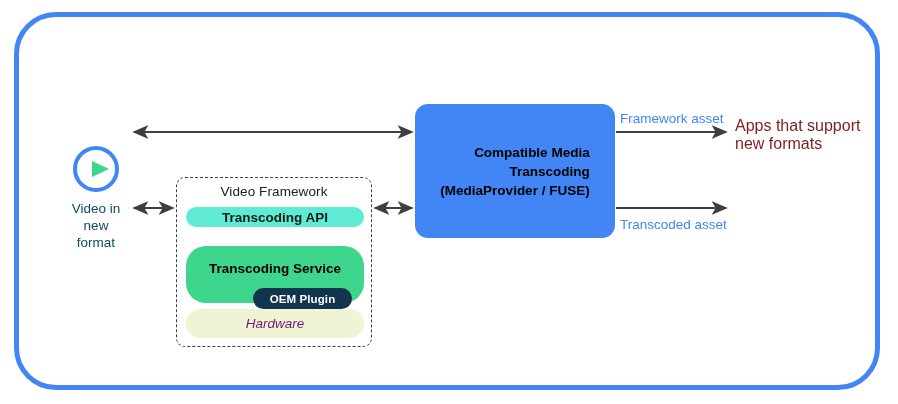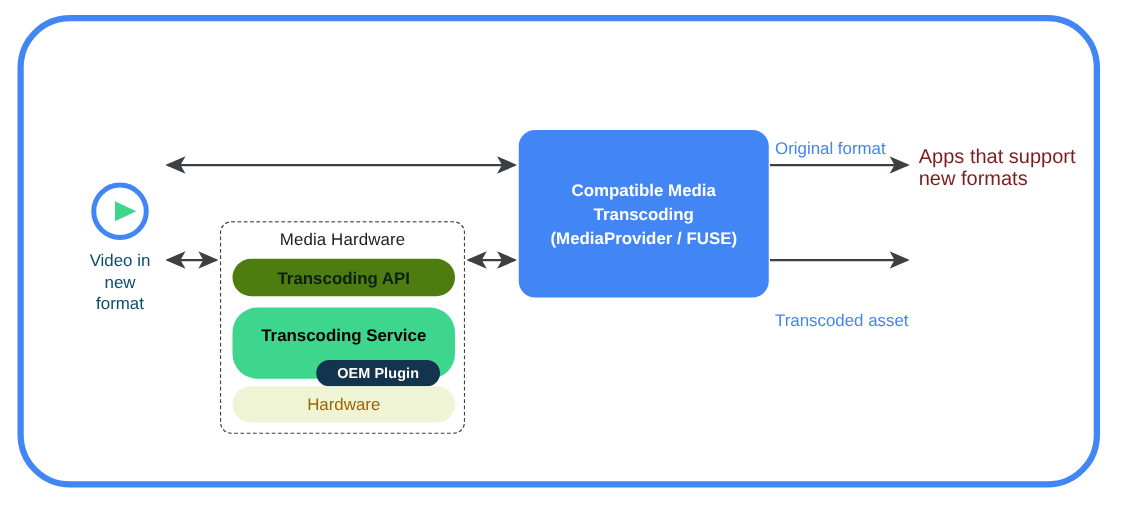--- a/index.html
+++ b/index.html
@@ -105,22 +105,22 @@
     left: 9px;
     width: 178px;
     box-sizing: border-box;
     display: flex;
     align-items: center;
     justify-content: center;
     border-radius: 18px;
   }
   #transcoding-api {
     top: 29px;
-    height: 30px;
-    background: #4d7c0f;
+    height: 20px;
+    background: #5eead4;
     border-radius: 16px;
   }
   #transcoding-api .stack-label {
     font-size: 13.5px;
     font-weight: bold;
     color: #0d1f16;
   }
   #transcoding-service {
     top: 68px;
     height: 57px;
@@ -154,54 +154,55 @@
     letter-spacing: 0.1px;
   }
   #hardware {
     top: 131px;
     height: 29px;
     background: #EEF4D4;
     border-radius: 15px;
   }
   #hardware .stack-label {
     font-size: 13.5px;
-    color: #a16207;
+    color: #701a75;
+    font-style: italic;
   }
 
   
   #cmt-box {
     position: absolute;
     left: 415px;
     top: 104px;
     width: 200px;
     height: 134px;
     background: #4285F4;
     border-radius: 13px;
     display: flex;
     align-items: center;
     justify-content: center;
   }
   #cmt-label {
-    color: #ffffff;
+    color: #000000;
     font-size: 13.5px;
     font-weight: bold;
     line-height: 19px;
-    text-align: center;
+    text-align: right;
     white-space: pre-line;
   }
 
   
   .asset-label {
     position: absolute;
     font-size: 13.5px;
     color: #4285F4;
     white-space: nowrap;
   }
   #original-asset-label { left: 620px; top: 111px; }
-  #transcoded-asset-label { left: 620px; top: 217px; margin-top: 32px; }
+  #transcoded-asset-label { left: 620px; top: 217px; }
 
   .consumer-label {
     position: absolute;
     font-size: 16px;
     line-height: 18px;
     color: #7f1d1d;
     white-space: pre-line;
   }
   #apps-support-label { left: 735px; top: 117px; }
   #apps-no-support-label { left: 735px; top: 194px; }
@@ -237,21 +238,21 @@
   <div id="video-source">
     <div id="play-ring">
       <div id="play-triangle"></div>
     </div>
     <div id="video-source-label">Video in
 new
 format</div>
   </div>
 
   <div id="media-framework">
-    <div id="media-framework-title">Media Hardware</div>
+    <div id="media-framework-title">Video Framework</div>
 
     <div class="stack-box" id="transcoding-api">
       <span class="stack-label">Transcoding API</span>
     </div>
 
     <div class="stack-box" id="transcoding-service">
       <span class="stack-label">Transcoding Service</span>
     </div>
 
     <div id="oem-plugin">
@@ -262,19 +263,19 @@
       <span class="stack-label">Hardware</span>
     </div>
   </div>
 
   <div id="cmt-box">
     <div id="cmt-label">Compatible Media
 Transcoding
 (MediaProvider / FUSE)</div>
   </div>
 
-  <div class="asset-label" id="original-asset-label">Original format</div>
+  <div class="asset-label" id="original-asset-label">Framework asset</div>
   <div class="asset-label" id="transcoded-asset-label">Transcoded asset</div>
 
   <div class="consumer-label" id="apps-support-label">Apps that support
 new formats</div>
 
 </div>
 
 </body></html>

